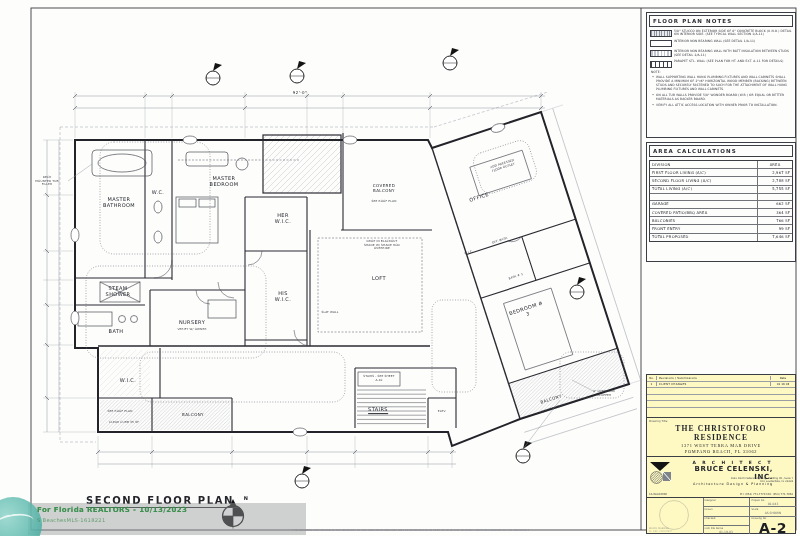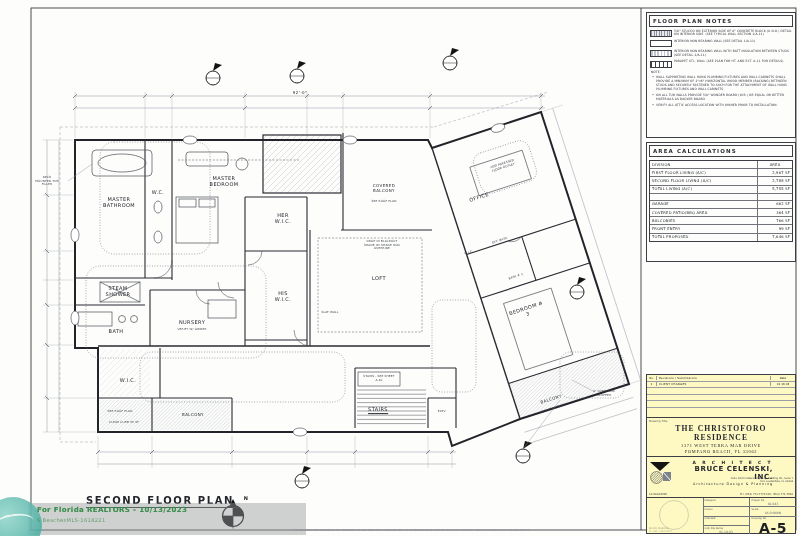--- a/index.html
+++ b/index.html
@@ -466,21 +466,21 @@
         <div class="fieldcell" style="height:8.4px">
           <div class="lab">Project No.</div>
           <div class="val">02-043</div>
         </div>
         <div class="fieldcell" style="height:8.4px">
           <div class="lab">Scale</div>
           <div class="val">AS SHOWN</div>
         </div>
         <div class="fieldcell" style="height:19.2px;border-bottom:none">
           <div class="lab">Drawing No.</div>
-          <div class="a2">A-5</div>
+          <div class="a2">A-2</div>
         </div>
       </div>
     </div>
   </div>
 
   <div class="plan-title">SECOND FLOOR PLAN</div>
 
   <div class="wm-band"></div>
   <div class="wm-circle"></div>
   <div class="wm-swoosh"></div>

